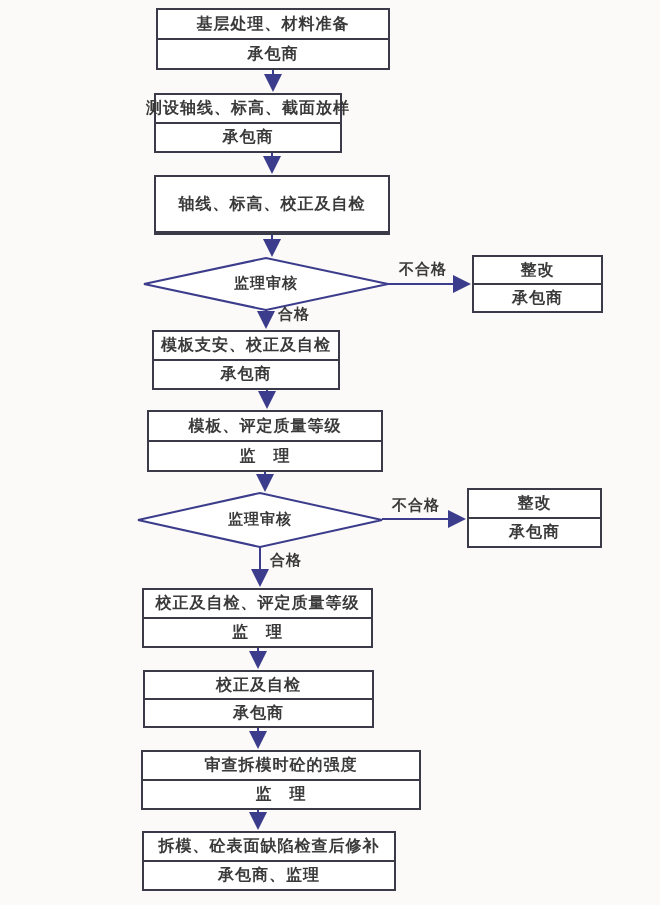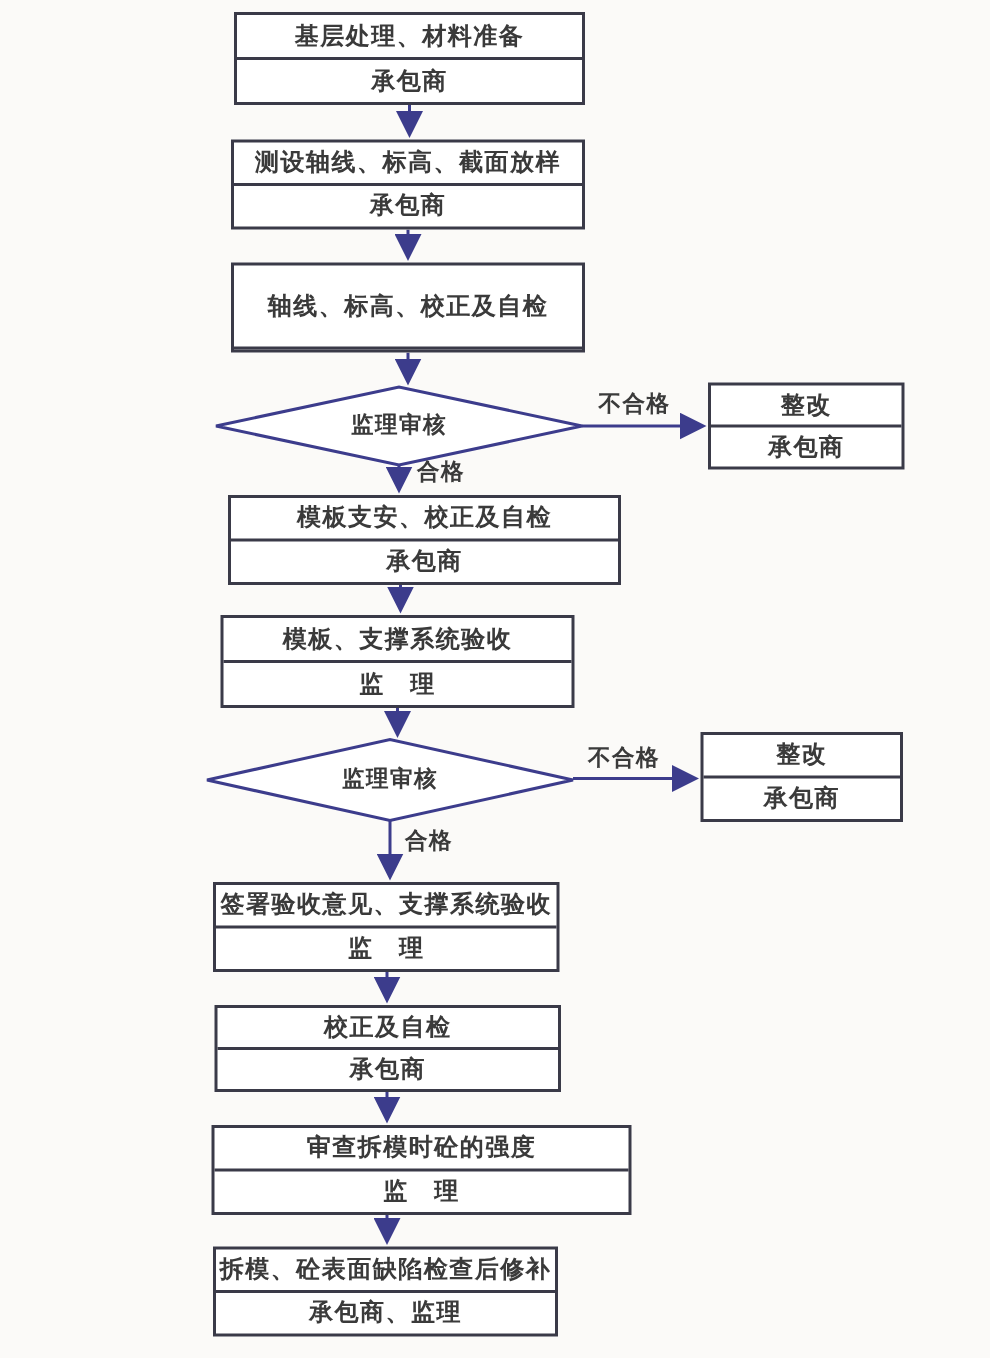--- a/index.html
+++ b/index.html
@@ -104,72 +104,72 @@
 
     <polygon class="diamond" points="144,284 266,258 388,284 266,310"></polygon>
     <polygon class="diamond" points="138,520 260,493 382,520 260,547"></polygon>
   </svg>
 
   <div class="pbox" style="left:156px; top:8px;  width:234px; height:62px;">
     <div class="row title">基层处理、材料准备</div>
     <div class="row">承包商</div>
   </div>
 
-  <div class="pbox" style="left:154px; top:93px; width:236px; height:60px;">
+  <div class="pbox" style="left:154px; top:93px; width:188px; height:60px;">
     <div class="row title">测设轴线、标高、截面放样</div>
     <div class="row">承包商</div>
   </div>
 
   <div class="pbox" style="left:154px; top:175px; width:236px; height:60px;">
     <div class="row title">轴线、标高、校正及自检</div>
   </div>
 
   <div class="decision-label" style="left:196px; top:274px; width:140px;">监理审核</div>
 
   <div class="pbox" style="left:472px; top:255px; width:131px; height:58px;">
     <div class="row title">整改</div>
     <div class="row">承包商</div>
   </div>
 
   <div class="edge-label" style="left:278px; top:305px;">合格</div>
   <div class="edge-label" style="left:399px; top:260px;">不合格</div>
 
-  <div class="pbox" style="left:152px; top:330px; width:262px; height:60px;">
+  <div class="pbox" style="left:152px; top:330px; width:188px; height:60px;">
     <div class="row title">模板支安、校正及自检</div>
     <div class="row">承包商</div>
   </div>
 
   <div class="pbox" style="left:147px; top:410px; width:236px; height:62px;">
-    <div class="row title">模板、支撑系统验收</div>
+    <div class="row title">模板、评定质量等级</div>
     <div class="row">监　理</div>
   </div>
 
   <div class="decision-label" style="left:190px; top:510px; width:140px;">监理审核</div>
 
   <div class="pbox" style="left:467px; top:488px; width:135px; height:60px;">
     <div class="row title">整改</div>
     <div class="row">承包商</div>
   </div>
 
   <div class="edge-label" style="left:270px; top:551px;">合格</div>
   <div class="edge-label" style="left:392px; top:496px;">不合格</div>
 
   <div class="pbox" style="left:142px; top:588px; width:231px; height:60px;">
-    <div class="row title">签署验收意见、支撑系统验收</div>
+    <div class="row title">校正及自检、评定质量等级</div>
     <div class="row">监　理</div>
   </div>
 
   <div class="pbox" style="left:143px; top:670px; width:231px; height:58px;">
     <div class="row title">校正及自检</div>
     <div class="row">承包商</div>
   </div>
 
   <div class="pbox" style="left:141px; top:750px; width:280px; height:60px;">
     <div class="row title">审查拆模时砼的强度</div>
     <div class="row">监　理</div>
   </div>
 
-  <div class="pbox" style="left:142px; top:831px; width:230px; height:60px;">
+  <div class="pbox" style="left:142px; top:831px; width:254px; height:60px;">
     <div class="row title">拆模、砼表面缺陷检查后修补</div>
     <div class="row">承包商、监理</div>
   </div>
 
 </div>
 
 </body></html>

